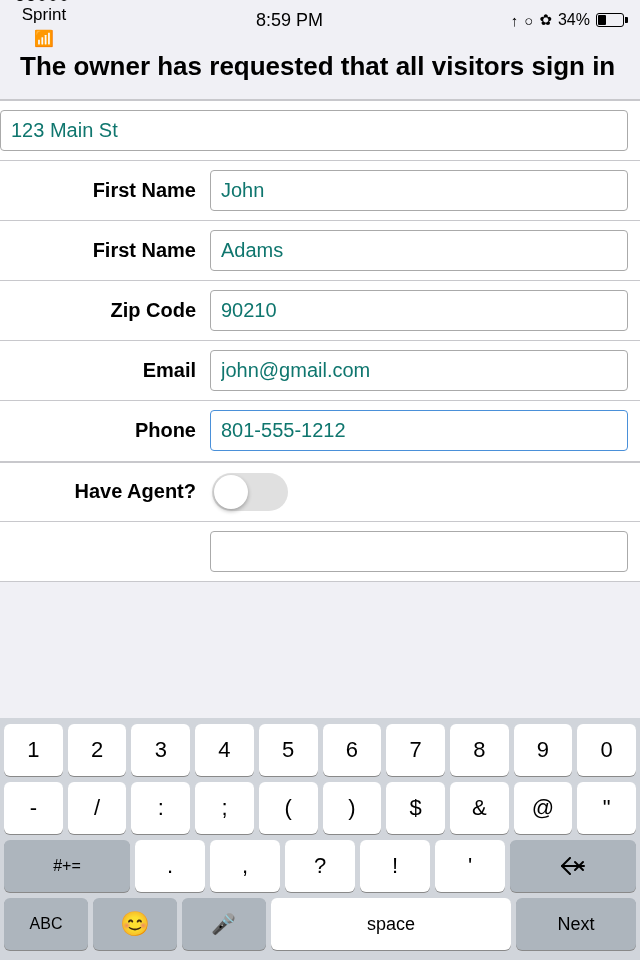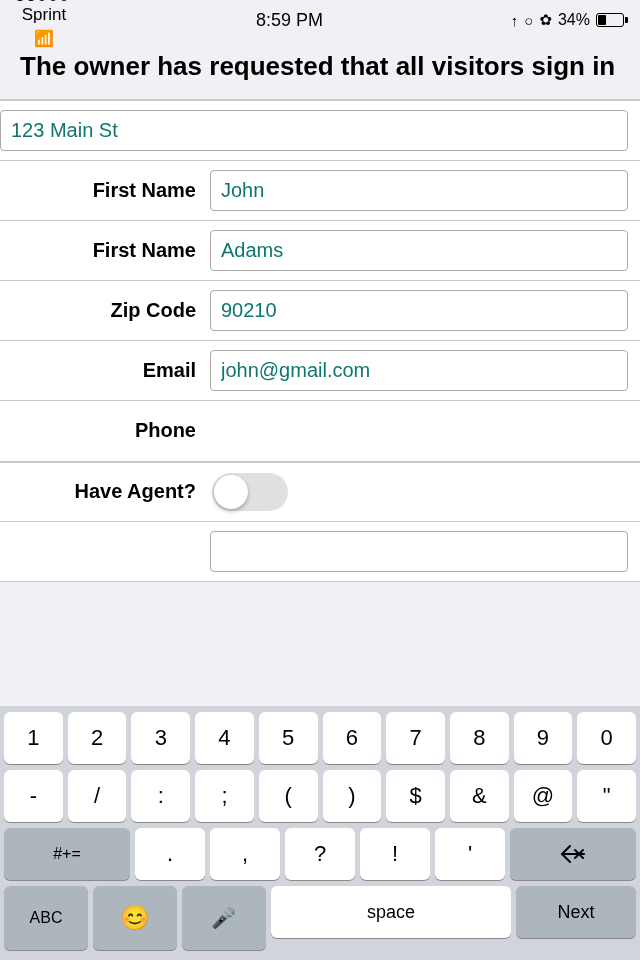--- a/index.html
+++ b/index.html
@@ -209,21 +209,21 @@
       background: #adb5bd;
     }
     .kb-row-bottom {
       display: flex;
       width: 100%;
       padding: 6px 4px 10px 4px;
       gap: 5px;
     }
     .kb-special {
       flex: 1.4;
-      height: 64px;
+      height: 52px;
       background: #adb5bd;
       border-radius: 6px;
       display: flex;
       align-items: center;
       justify-content: center;
       font-size: 16px;
       color: #000;
       cursor: pointer;
       box-shadow: 0 1px 0 #898989;
       user-select: none;
@@ -308,20 +308,21 @@
       <input class="form-input" type="text" value="90210" style="">
     </div>
 
     <div class="form-row">
       <div class="form-label">Email</div>
       <input class="form-input" type="email" value="john@gmail.com" style="">
     </div>
 
     <div class="form-row">
       <div class="form-label">Phone</div>
+      <input class="form-input active-field" type="tel" value="801-555-1212" style="">
     </div>
 
   </div>
 
   <div class="toggle-row">
     <div class="toggle-label">Have Agent?</div>
     <div class="toggle-switch">
       <div class="toggle-thumb"></div>
     </div>
   </div>

